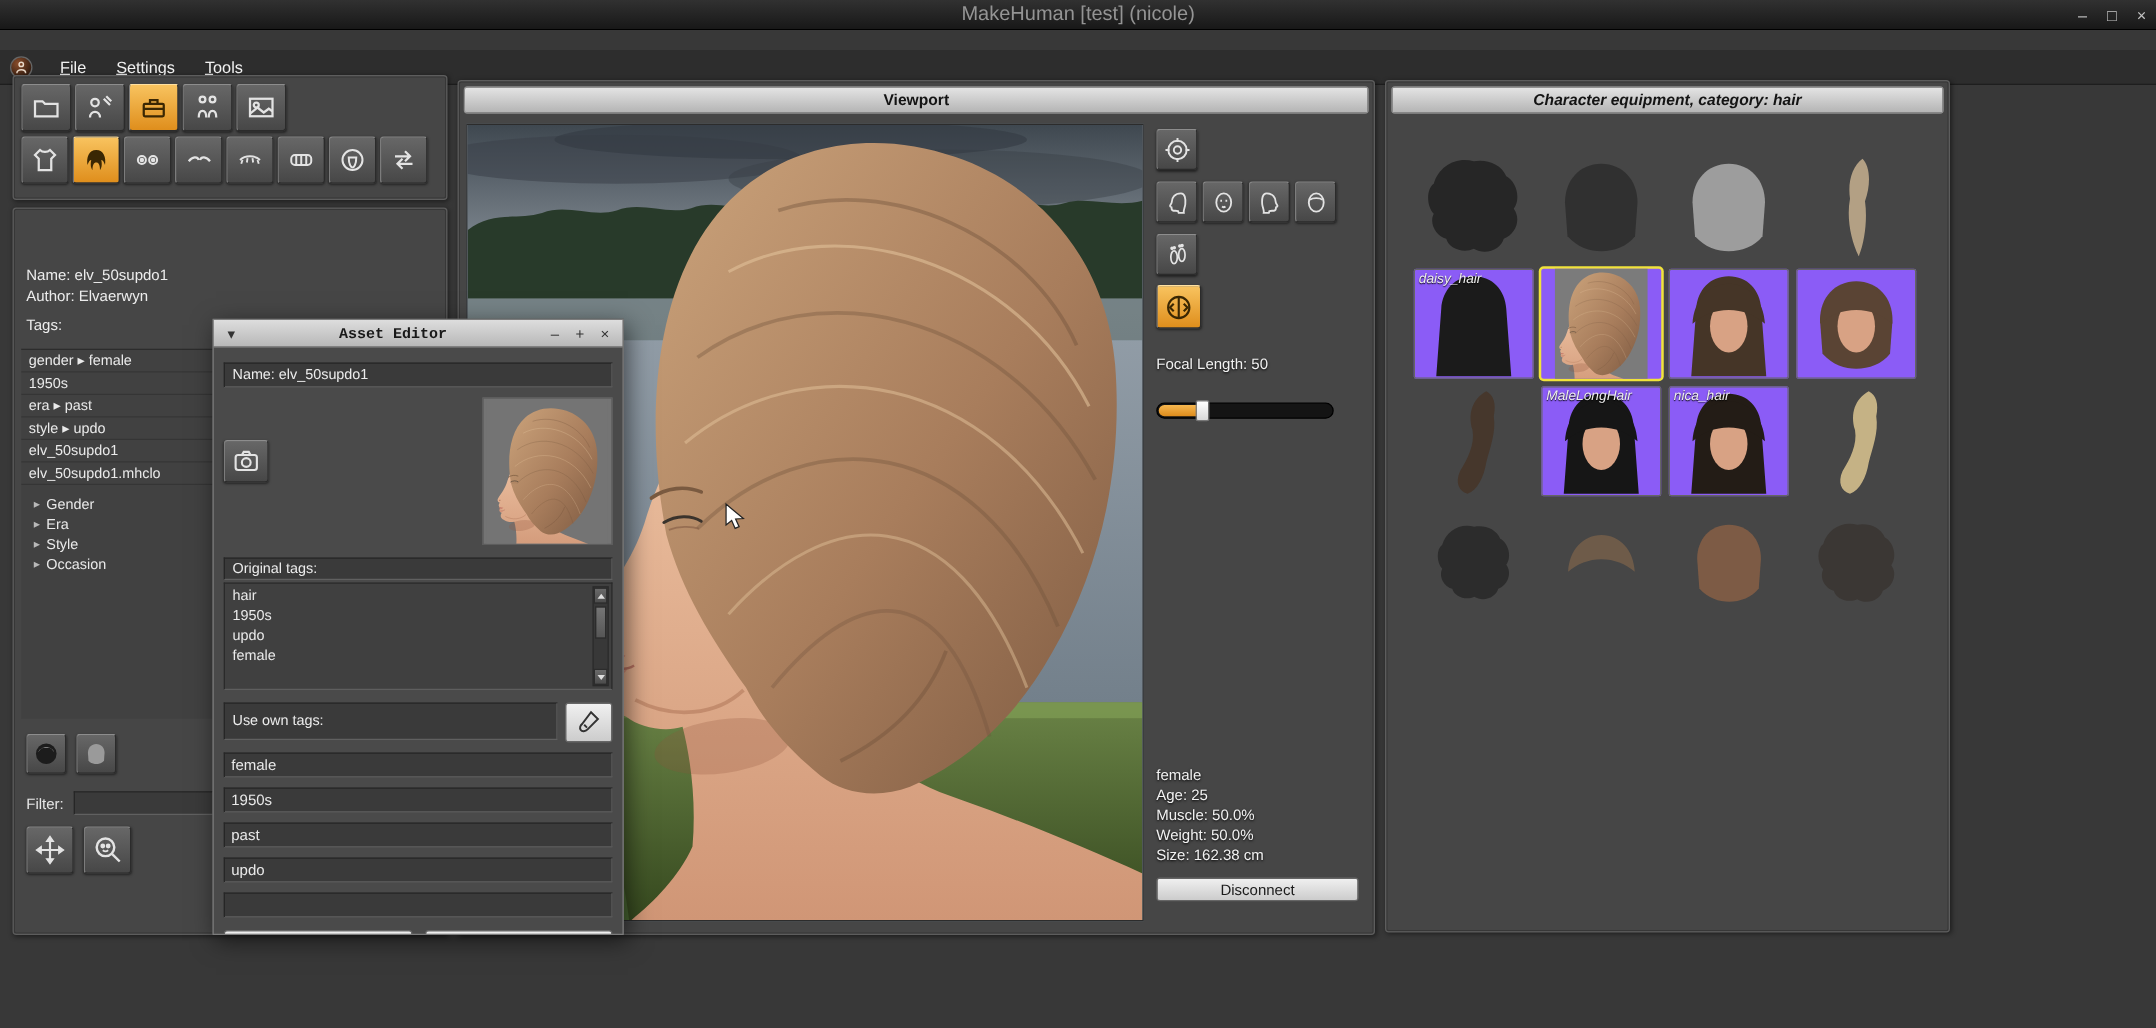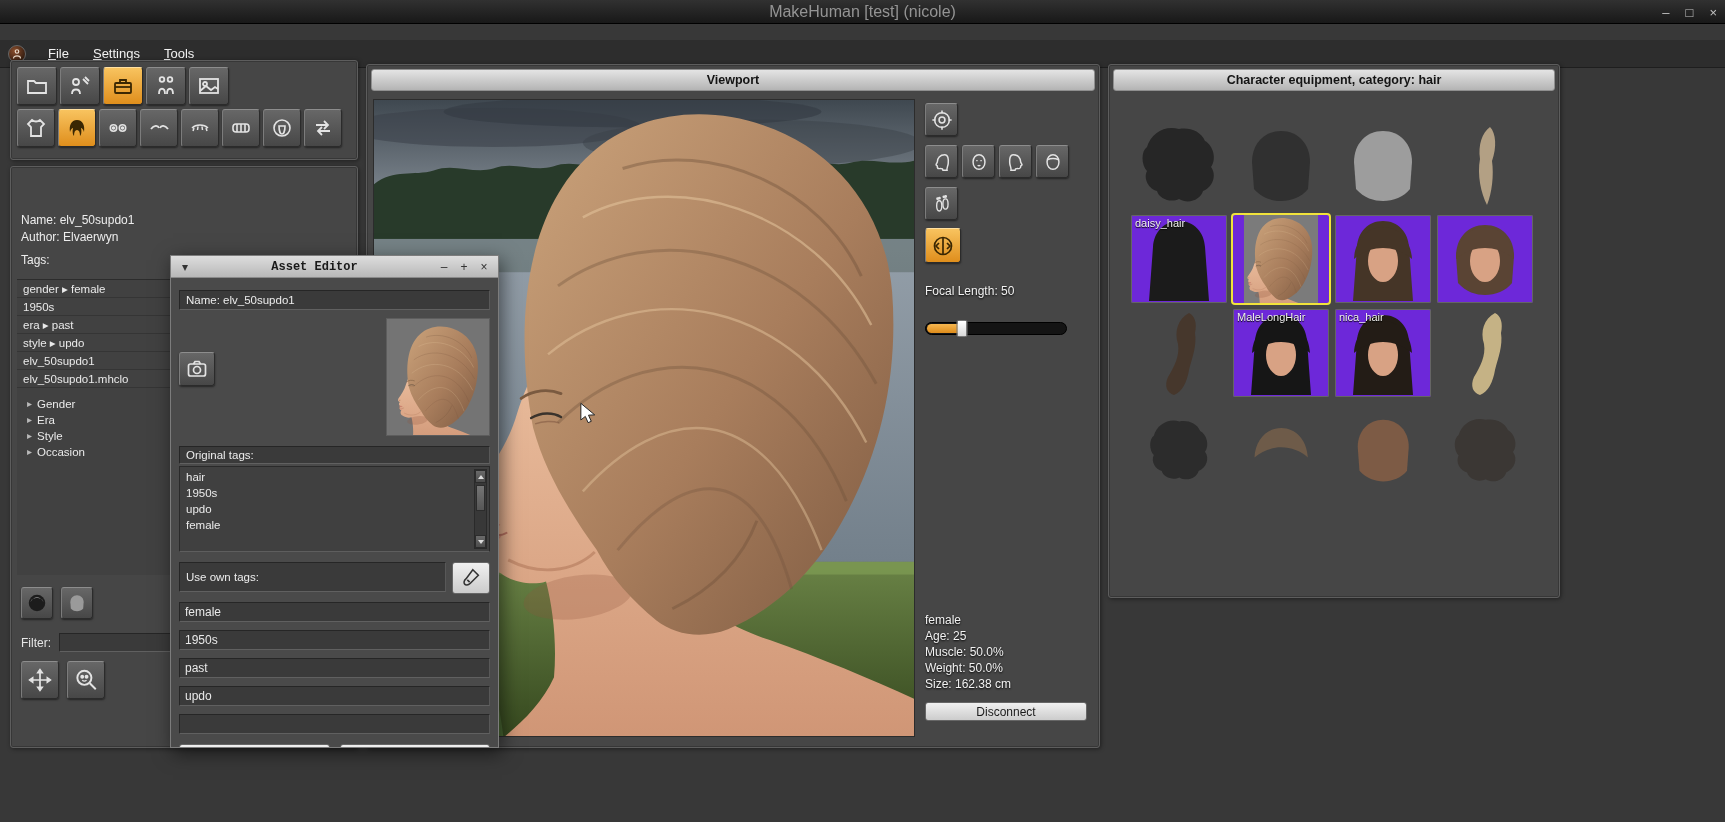--- a/index.html
+++ b/index.html
@@ -73,25 +73,25 @@
   .slider-track{position:relative;width:142px;height:13px;background:#141414;border:1px solid #000;
     border-radius:7px;}
   .slider-fill{position:absolute;left:1px;top:1px;bottom:1px;background:linear-gradient(#f6b750,#de8c1b);
     border-radius:6px 0 0 6px;}
   .slider-handle{position:absolute;top:-3px;width:11px;height:17px;transform:translateX(-50%);
     background:linear-gradient(#ffffff,#d8d8d8);border:1px solid #777;border-radius:2px;}
   .vp-stats{margin-top:auto;margin-bottom:10px;color:#f2f2f2;font-size:12px;line-height:16px;
     text-shadow:0 1px 2px #000;}
   .disconnect-btn{width:162px;height:19px;margin-bottom:14px;}
   
-  .equip-panel{left:1108px;top:64px;width:452px;height:534px;}
+  .equip-panel{left:1108px;top:64px;width:452px;height:682px;font-style:italic;}
   .equip-grid{padding:26px 0 0 22px;display:grid;grid-template-columns:repeat(4,96px);
     grid-auto-rows:90px;column-gap:6px;row-gap:4px;}
   .tile{position:relative;width:96px;height:88px;border-radius:2px;}
-  .tile.haspreview{background:#6d28d9;box-shadow:inset 0 0 0 1px #656565;}
+  .tile.haspreview{background:#8b5cf6;box-shadow:inset 0 0 0 1px #656565;}
   .tile.selected{box-shadow:0 0 0 2px #f1e33b;}
   .tile svg{position:absolute;inset:0;width:100%;height:100%;}
   .tile-label{position:absolute;top:2px;left:4px;font-size:11px;color:#efefef;z-index:2;
     text-shadow:0 1px 1px #000;}
   
   .dialog{position:absolute;left:170px;top:255px;width:329px;height:493px;background:#4a4a4a;
     border:1px solid #7c7c7c;box-shadow:3px 5px 18px rgba(0,0,0,.55);z-index:50;}
   .dlg-titlebar{height:22px;background:linear-gradient(#dddddd,#b8b8b8);display:flex;align-items:center;
     padding:0 6px;gap:4px;border-bottom:1px solid #8a8a8a;}
   .dlg-title{flex:1;text-align:center;font-weight:bold;font-size:12px;color:#191919;font-family:Liberation Mono, monospace;}

